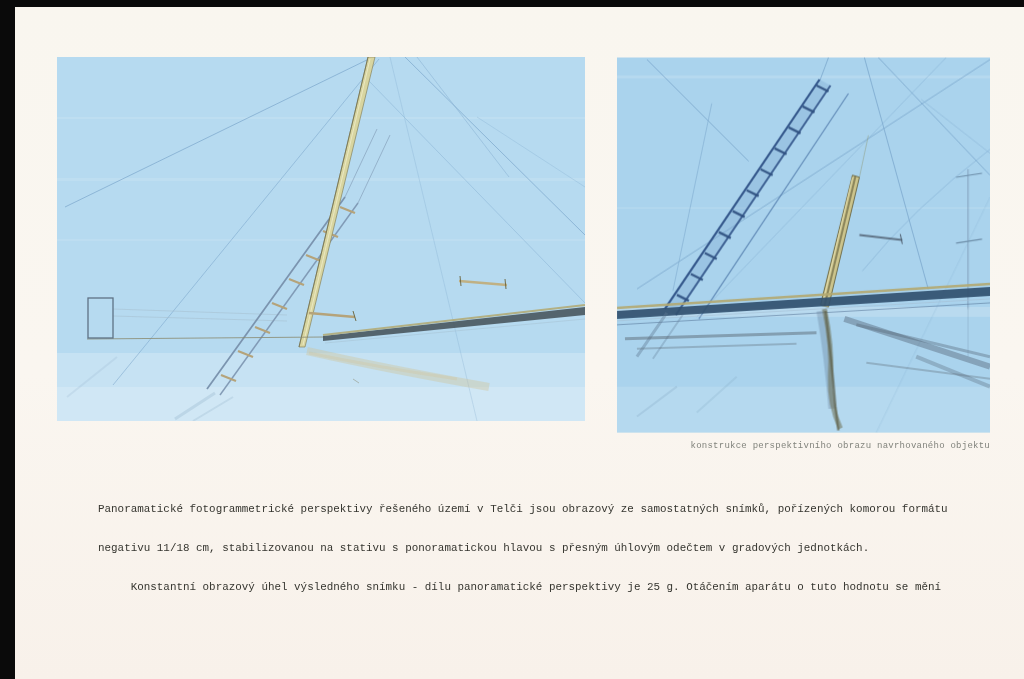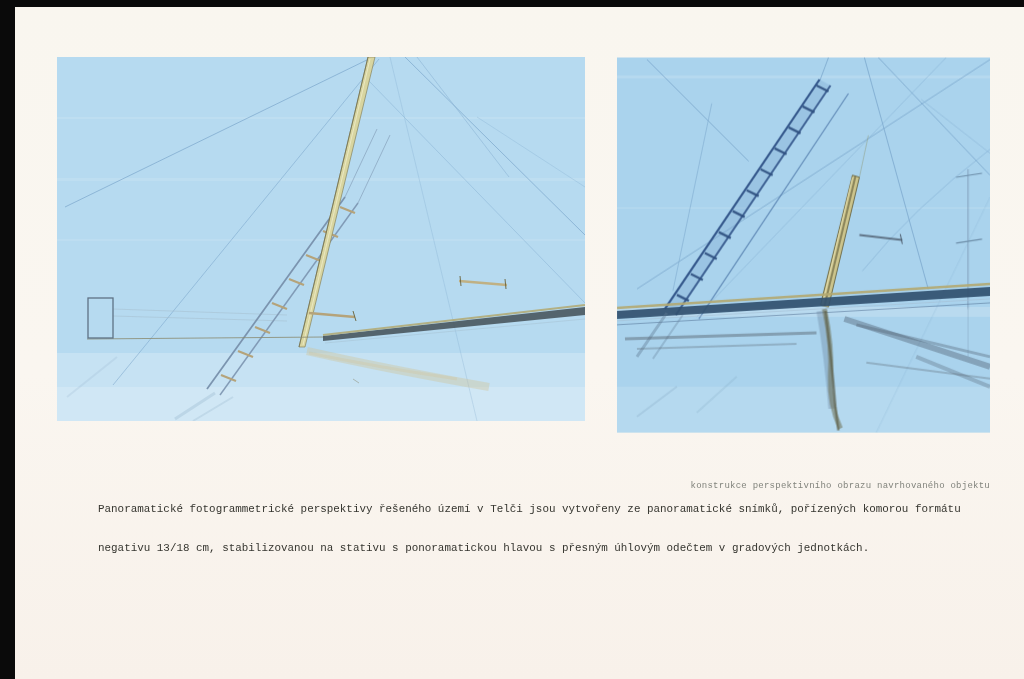--- a/index.html
+++ b/index.html
@@ -10,21 +10,20 @@
   }
   .bar-top { position:absolute; left:0; top:0; width:1024px; height:7px; background:var(--scan-black,#0a0a0a); }
   .bar-left { position:absolute; left:0; top:0; width:15px; height:679px; background:var(--scan-black,#0a0a0a); }
   .fig { position:absolute; display:block; }
   .fig-left  { left:57px;  top:57px; width:528px; height:364px; }
   .fig-right { left:617px; top:57px; width:373px; height:376px; }
   .caption {
     position:absolute; top:441px; right:34px;
     font-size:9px; letter-spacing:0.25px; color:var(--caption-gray,#82847d);
     white-space:pre;
-    margin-top:40px;
   }
   .bodytext {
     position:absolute; left:98px; top:477px;
     font-size:10.9px; line-height:13px; color:var(--text-ink,#35352f);
     white-space:pre;
   }
   .bodytext .line { height:13px; }
 
   
   .fig-bg-l { fill: var(--fig-blue-left,#b6daf0); }
@@ -183,22 +182,23 @@
       <path d="M250,306 L374,322" stroke="#55606b" stroke-width="2" opacity=".3" fill="none"></path>
       <path d="M352,252 L352,300" stroke="#6f8aa5" stroke-width="1" opacity=".3" fill="none"></path>
       <path d="M60,330 L20,360" stroke="#7fa3c0" stroke-width="2" opacity=".25" fill="none"></path>
       <path d="M120,320 L80,356" stroke="#7fa3c0" stroke-width="2" opacity=".2" fill="none"></path>
     </g>
   </svg>
 
   <div class="caption">konstrukce perspektivního obrazu navrhovaného objektu</div>
 
   <div class="bodytext">
-    <div class="line">Panoramatické fotogrammetrické perspektivy řešeného území v Telči jsou vytvořeny ze panoramatické snímků, pořízených komorou formátu</div>
-    <div class="line">negativu 13/18 cm, stabilizovanou na stativu s ponoramatickou hlavou s přesným úhlovým odečtem v gradových jednotkách.</div>
+    <div class="line">Panoramatické fotogrammetrické perspektivy řešeného území v Telči jsou obrazový ze samostatných snímků, pořízených komorou formátu</div>
+    <div class="line">negativu 11/18 cm, stabilizovanou na stativu s ponoramatickou hlavou s přesným úhlovým odečtem v gradových jednotkách.</div>
+    <div class="line">     Konstantní obrazový úhel výsledného snímku - dílu panoramatické perspektivy je 25 g. Otáčením aparátu o tuto hodnotu se mění</div>
     
     
     
     
     
     
   </div>
 
 </div>
 

